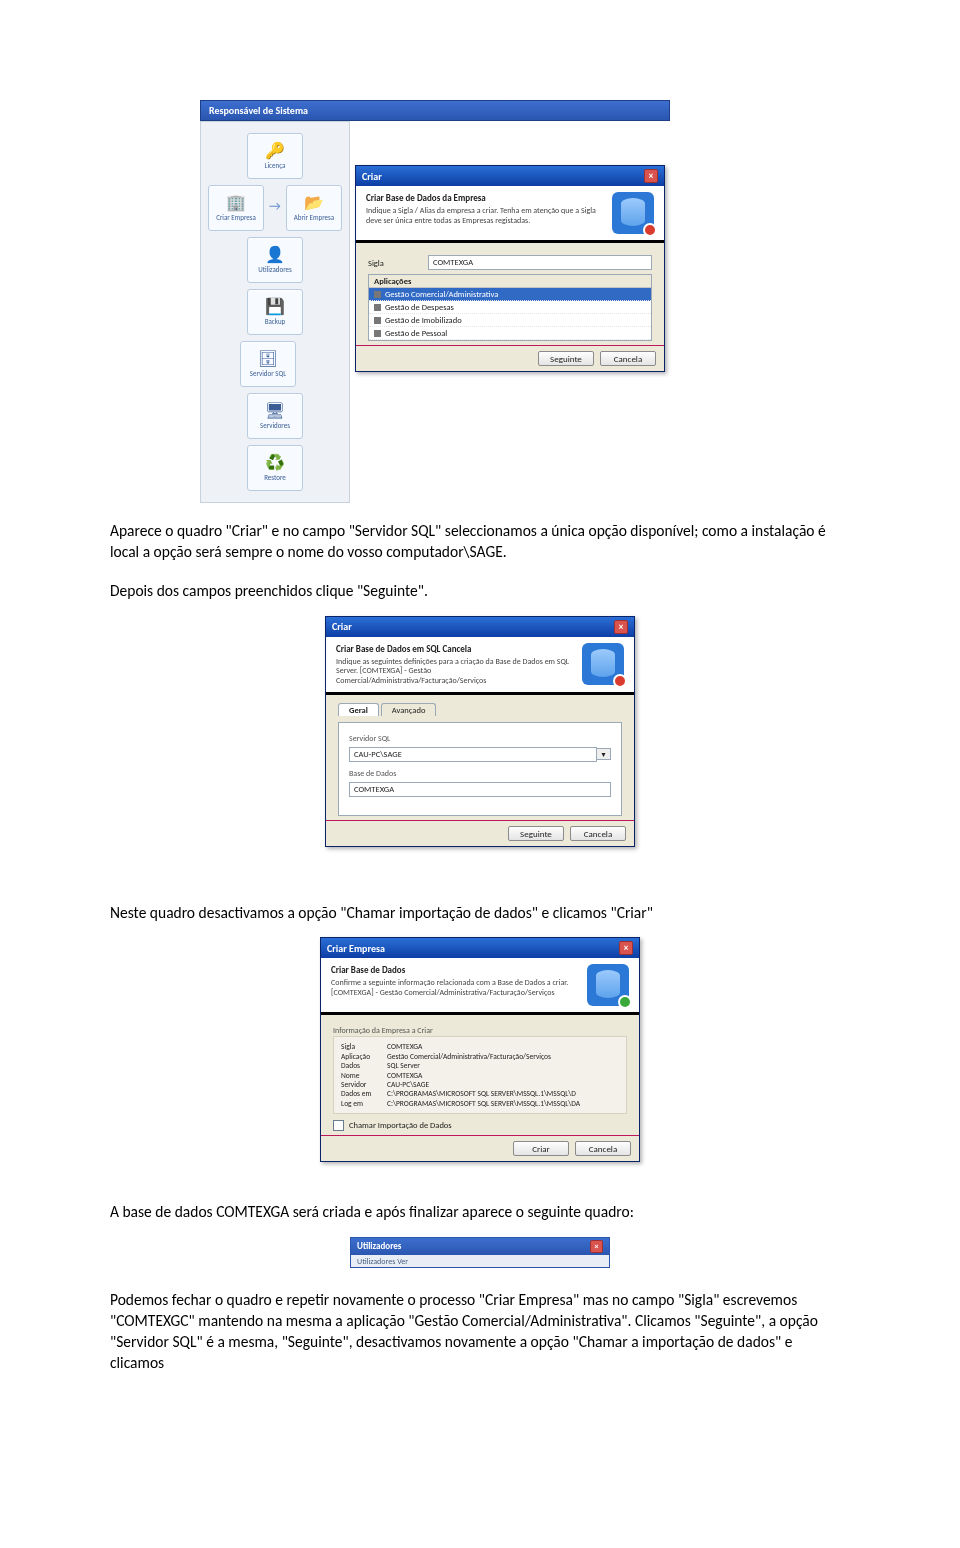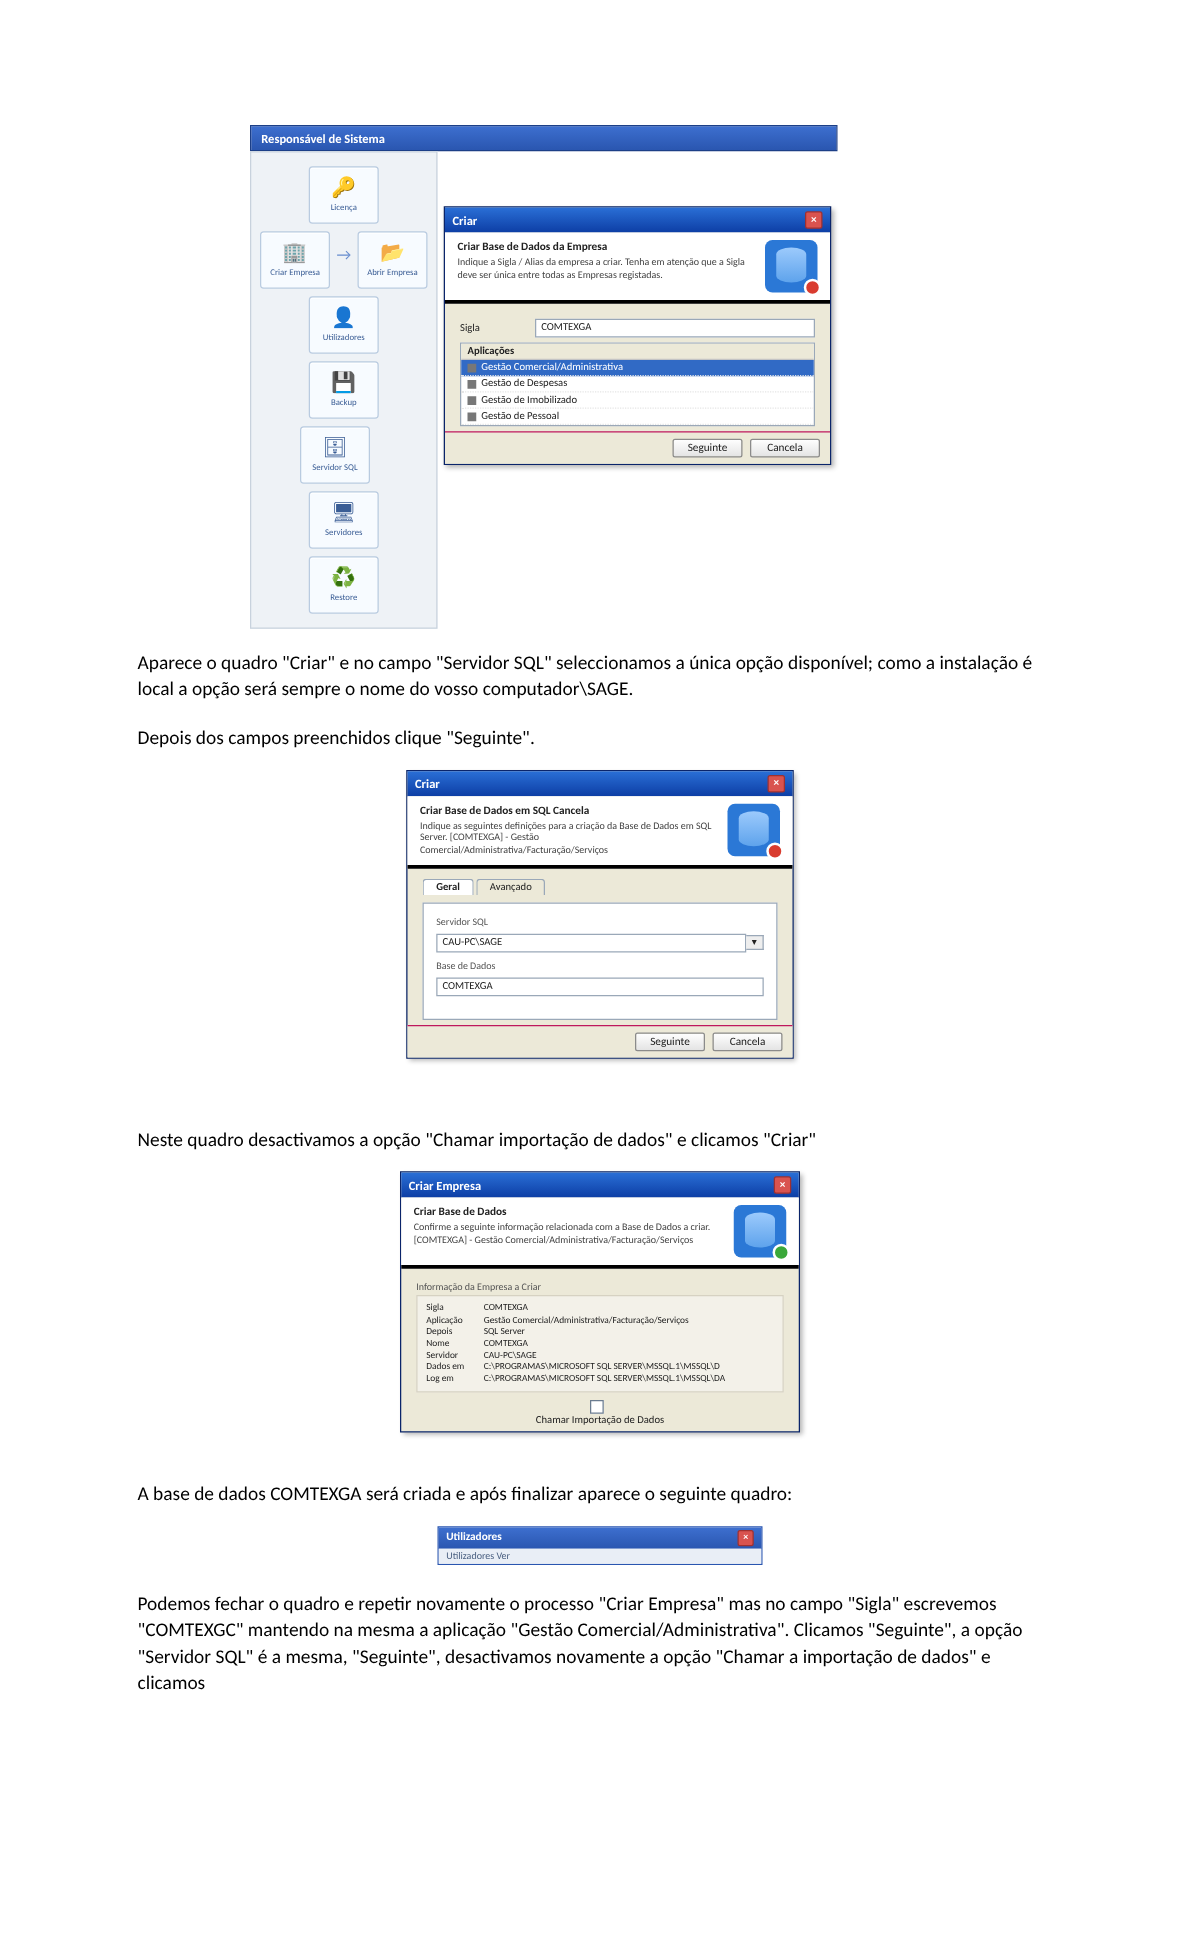--- a/index.html
+++ b/index.html
@@ -171,21 +171,21 @@
   .tab-pane {
     background:#fff; border:1px solid #9aa8b8; padding:8px 10px 14px 10px;
   }
   .group-title { font-size:8px; color:#555; margin:2px 0 1px 0; }
   .info-block {
     background:#f3f1e9; border:1px solid #d6d2c2; padding:5px 7px; font-size:7.5px;
     line-height:1.25;
   }
   .info-block .row { display:flex; }
   .info-block .row .k { width:46px; }
-  .chk { display:flex; align-items:center; margin-top:6px; font-size:8.5px;flex-direction:column; }
+  .chk { display:flex; margin-top:6px; font-size:8.5px; }
   .chk .box {
     width:11px; height:11px; border:1px solid #6b7c90;
     background:#fff; margin-right:5px;
   }
 
   
   .util {
     width: 260px;
     border:1px solid #2a56b0;
     font-size:9px;
@@ -393,21 +393,21 @@
         <div class="info-block">
           <div class="row">
               <span class="k">Sigla</span>
               <span>COMTEXGA</span>
             </div>
           <div class="row">
               <span class="k">Aplicação</span>
               <span>Gestão Comercial/Administrativa/Facturação/Serviços</span>
             </div>
           <div class="row">
-              <span class="k">Depois</span>
+              <span class="k">Dados</span>
               <span>SQL Server</span>
             </div>
           <div class="row">
               <span class="k">Nome</span>
               <span>COMTEXGA</span>
             </div>
           <div class="row">
               <span class="k">Servidor</span>
               <span>CAU-PC\SAGE</span>
             </div>
@@ -417,20 +417,24 @@
             </div>
           <div class="row">
               <span class="k">Log em</span>
               <span>C:\PROGRAMAS\MICROSOFT SQL SERVER\MSSQL.1\MSSQL\DA</span>
             </div>
         </div>
         <div class="chk">
           <span class="box"></span>
           <span>Chamar Importação de Dados</span>
         </div>
+      </div>
+      <div class="dlg-foot">
+        <span class="btn">Criar</span>
+        <span class="btn">Cancela</span>
       </div>
     </div>
   </div>
 
   <p class="doc" style="margin-top:40px">A base de dados COMTEXGA será criada e após finalizar aparece o seguinte quadro:</p>
 
   <div class="img-wrap center">
     <div class="util">
       <div class="util-title">
         <span>Utilizadores</span>

